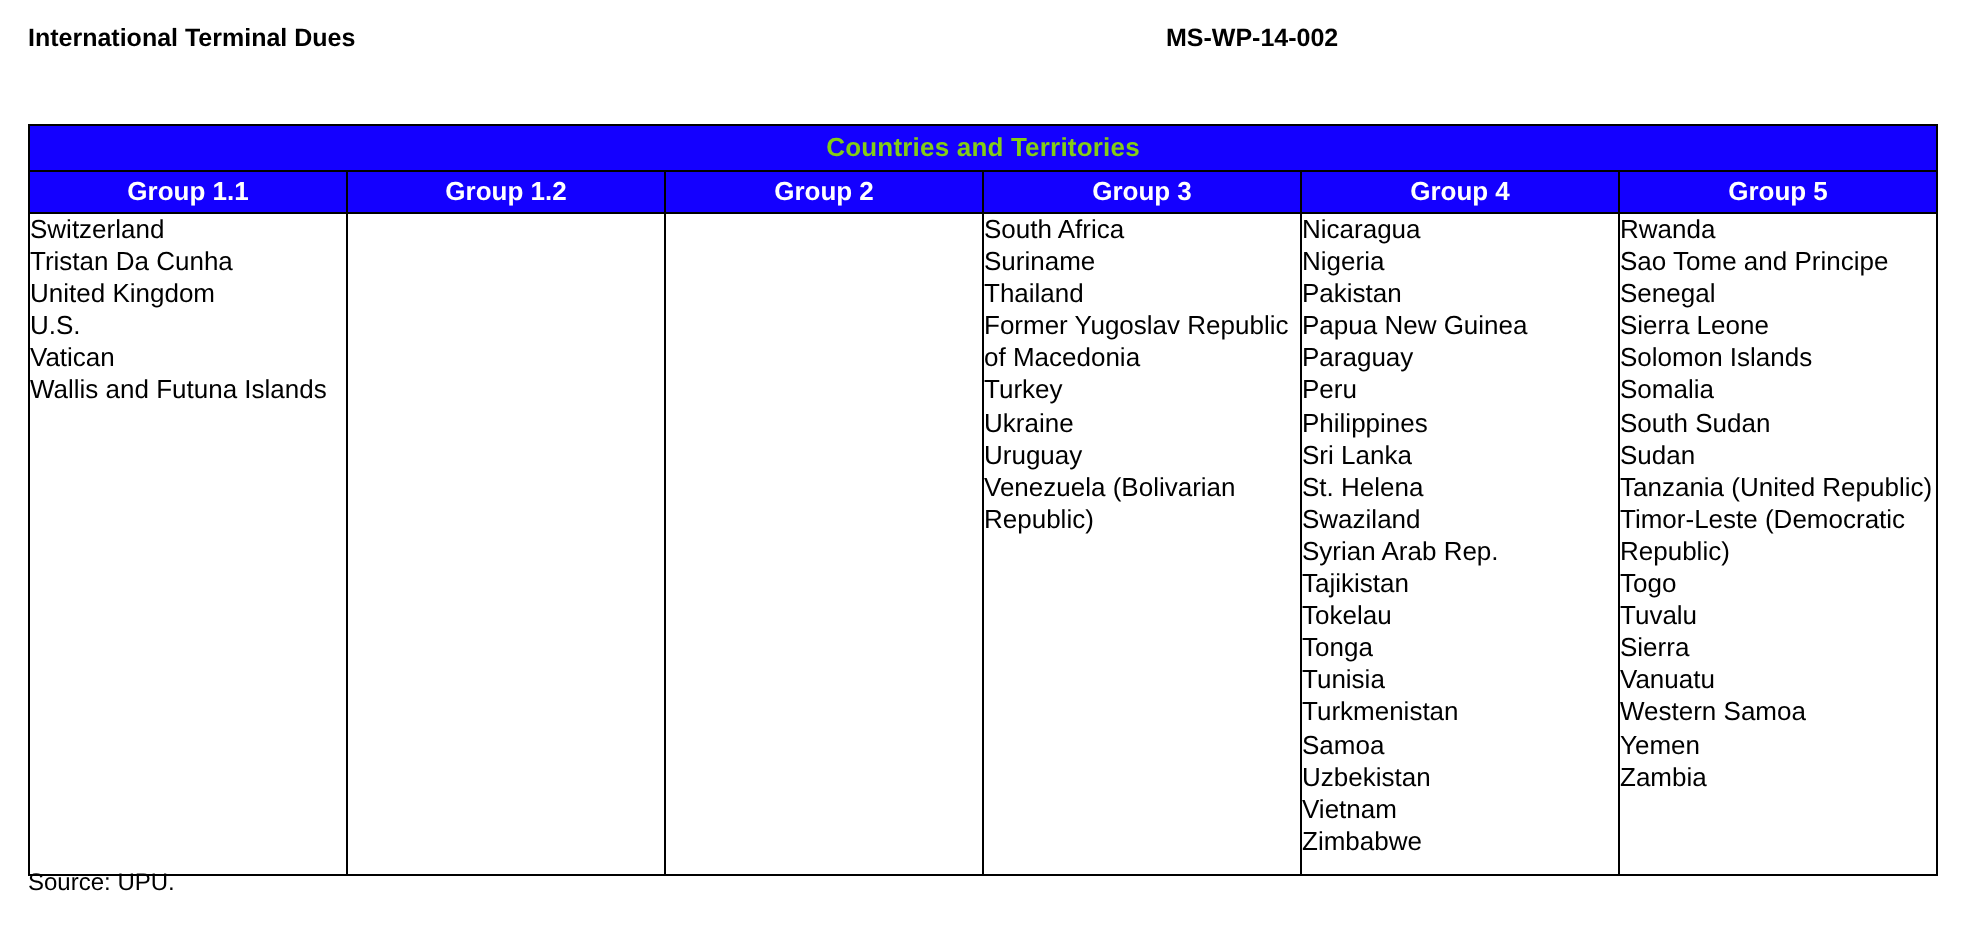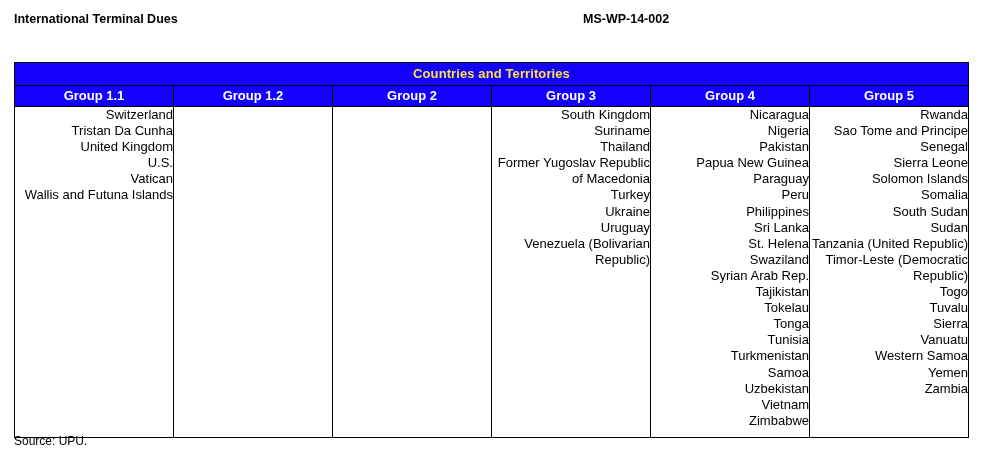--- a/index.html
+++ b/index.html
@@ -58,21 +58,21 @@
     width: 955px;
     table-layout: fixed;
   }
   table.countries td, table.countries th {
     border: 1px solid #000000;
     vertical-align: top;
     padding: 0;
   }
   .banner {
     background: #1400ff;
-    color: #fde047;
+    color: #84cc16;
     font-weight: bold;
     text-align: center;
     font-size: 13px;
     height: 22px;
     line-height: 22px;
     letter-spacing: 0.1px;
   }
   .grouphead {
     background: #1400ff;
     color: #ffffff;
@@ -83,21 +83,20 @@
     line-height: 20px;
   }
   .cell {
     padding: 4px 6px 6px 6px;
     height: 330px;
     font-size: 13px;
     line-height: 16.1px;
   }
   .cell div {
     white-space: normal;
-    text-align: right;
   }
   .source {
     position: absolute;
     top: 434px;
     left: 14px;
     font-size: 12px;
   }
 </style>
 </head>
 <body>
@@ -128,21 +127,21 @@
               <div>Switzerland</div>
               <div>Tristan Da Cunha</div>
               <div>United Kingdom</div>
               <div>U.S.</div>
               <div>Vatican</div>
               <div>Wallis and Futuna Islands</div>
             </td>
         <td class="cell"></td>
         <td class="cell"></td>
         <td class="cell">
-              <div>South Kingdom</div>
+              <div>South Africa</div>
               <div>Suriname</div>
               <div>Thailand</div>
               <div>Former Yugoslav Republic of Macedonia</div>
               <div>Turkey</div>
               <div>Ukraine</div>
               <div>Uruguay</div>
               <div>Venezuela (Bolivarian Republic)</div>
             </td>
         <td class="cell">
               <div>Nicaragua</div>

